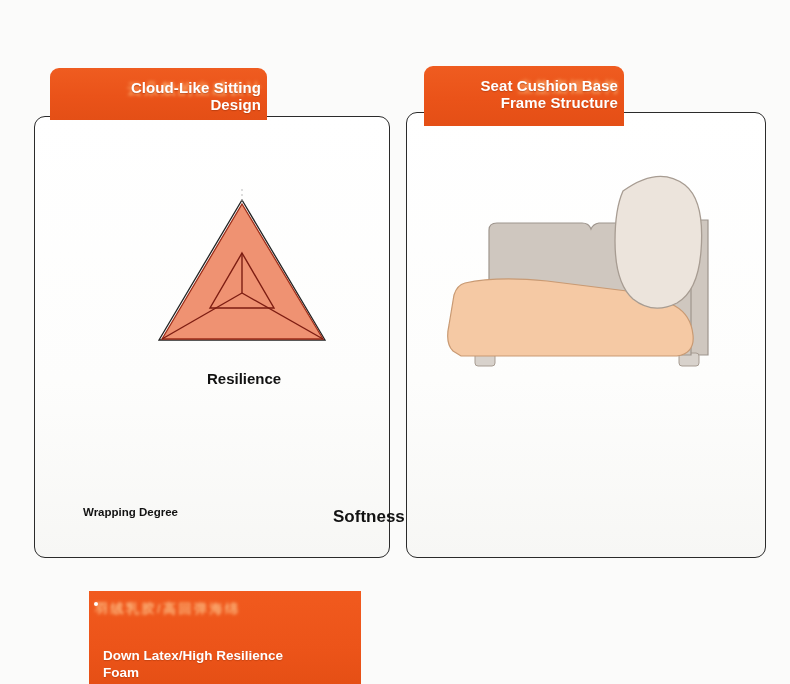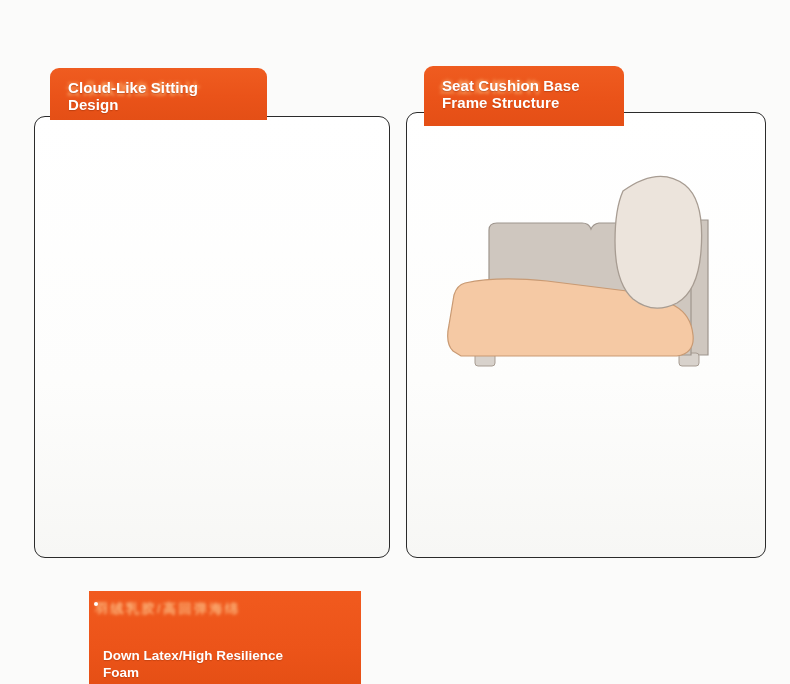--- a/index.html
+++ b/index.html
@@ -27,20 +27,21 @@
   #card-left  { left: 34px;  top: 116px; width: 356px; height: 442px; }
   #card-right { left: 406px; top: 112px; width: 360px; height: 446px; }
 
   
   .tag {
     position: absolute;
     background: linear-gradient(180deg,#ef5c20 0%,#ea5319 55%,#e44f16 100%);
     border-radius: 9px 9px 0 0;
     overflow: hidden;
     z-index: 4;
+    text-align: right;
   }
   #tag-right { left: 424px; top: 66px; width: 200px; height: 60px; }
 
   .tag-en {
     position: absolute;
     left: 18px; top: 11px; right: 6px;
     color: #ffffff;
     font-size: 15px;
     font-weight: 700;
     line-height: 17px;
@@ -143,20 +144,42 @@
 <div class="page">
 
   <div class="tag" style="left: 50px; top: 68px; width: 217px; height: 52px;">
     <div class="tag-ghost">云朵般的坐感设计</div>
     <div class="tag-en">Cloud-Like Sitting
 Design</div>
   </div>
 
   <div class="card" id="card-left">
 
+    <div id="radar-wrap">
+      <svg id="radar-svg" viewBox="0 0 356 300">
+
+        <polygon class="axis-line" points="207,23 290,163 124,163"></polygon>
+
+        <line class="tick-dot" x1="207" y1="12" x2="207" y2="24"></line>
+
+        <polygon class="data-poly" points="207,27 288,162 127,162"></polygon>
+
+        <polygon class="ring-line" points="207,76 239,131 175,131"></polygon>
+
+        <polygon class="ring-line" points="207,100 223,128 191,128" style="stroke-width:0"></polygon>
+
+        <line class="spoke-line" x1="207" y1="116" x2="207" y2="76"></line>
+        <line class="spoke-line" x1="207" y1="116" x2="288" y2="162"></line>
+        <line class="spoke-line" x1="207" y1="116" x2="127" y2="162"></line>
+      </svg>
+
+      <div class="radar-label" id="label-resilience">Resilience</div>
+      <div class="radar-label" id="label-softness">Softness</div>
+      <div class="radar-label" id="label-wrapping">Wrapping Degree</div>
+    </div>
 
     <div class="caption" id="caption-left">
       <div class="cap-row">
         <span class="cap-bullet"></span>
         <span class="cap-ghost">羽绒乳胶/高回弹海绵</span>
         <span class="cap-text">Down Latex/High Resilience
 Foam</span>
       </div>
       <div class="cap-row">
         <span class="cap-bullet"></span>

